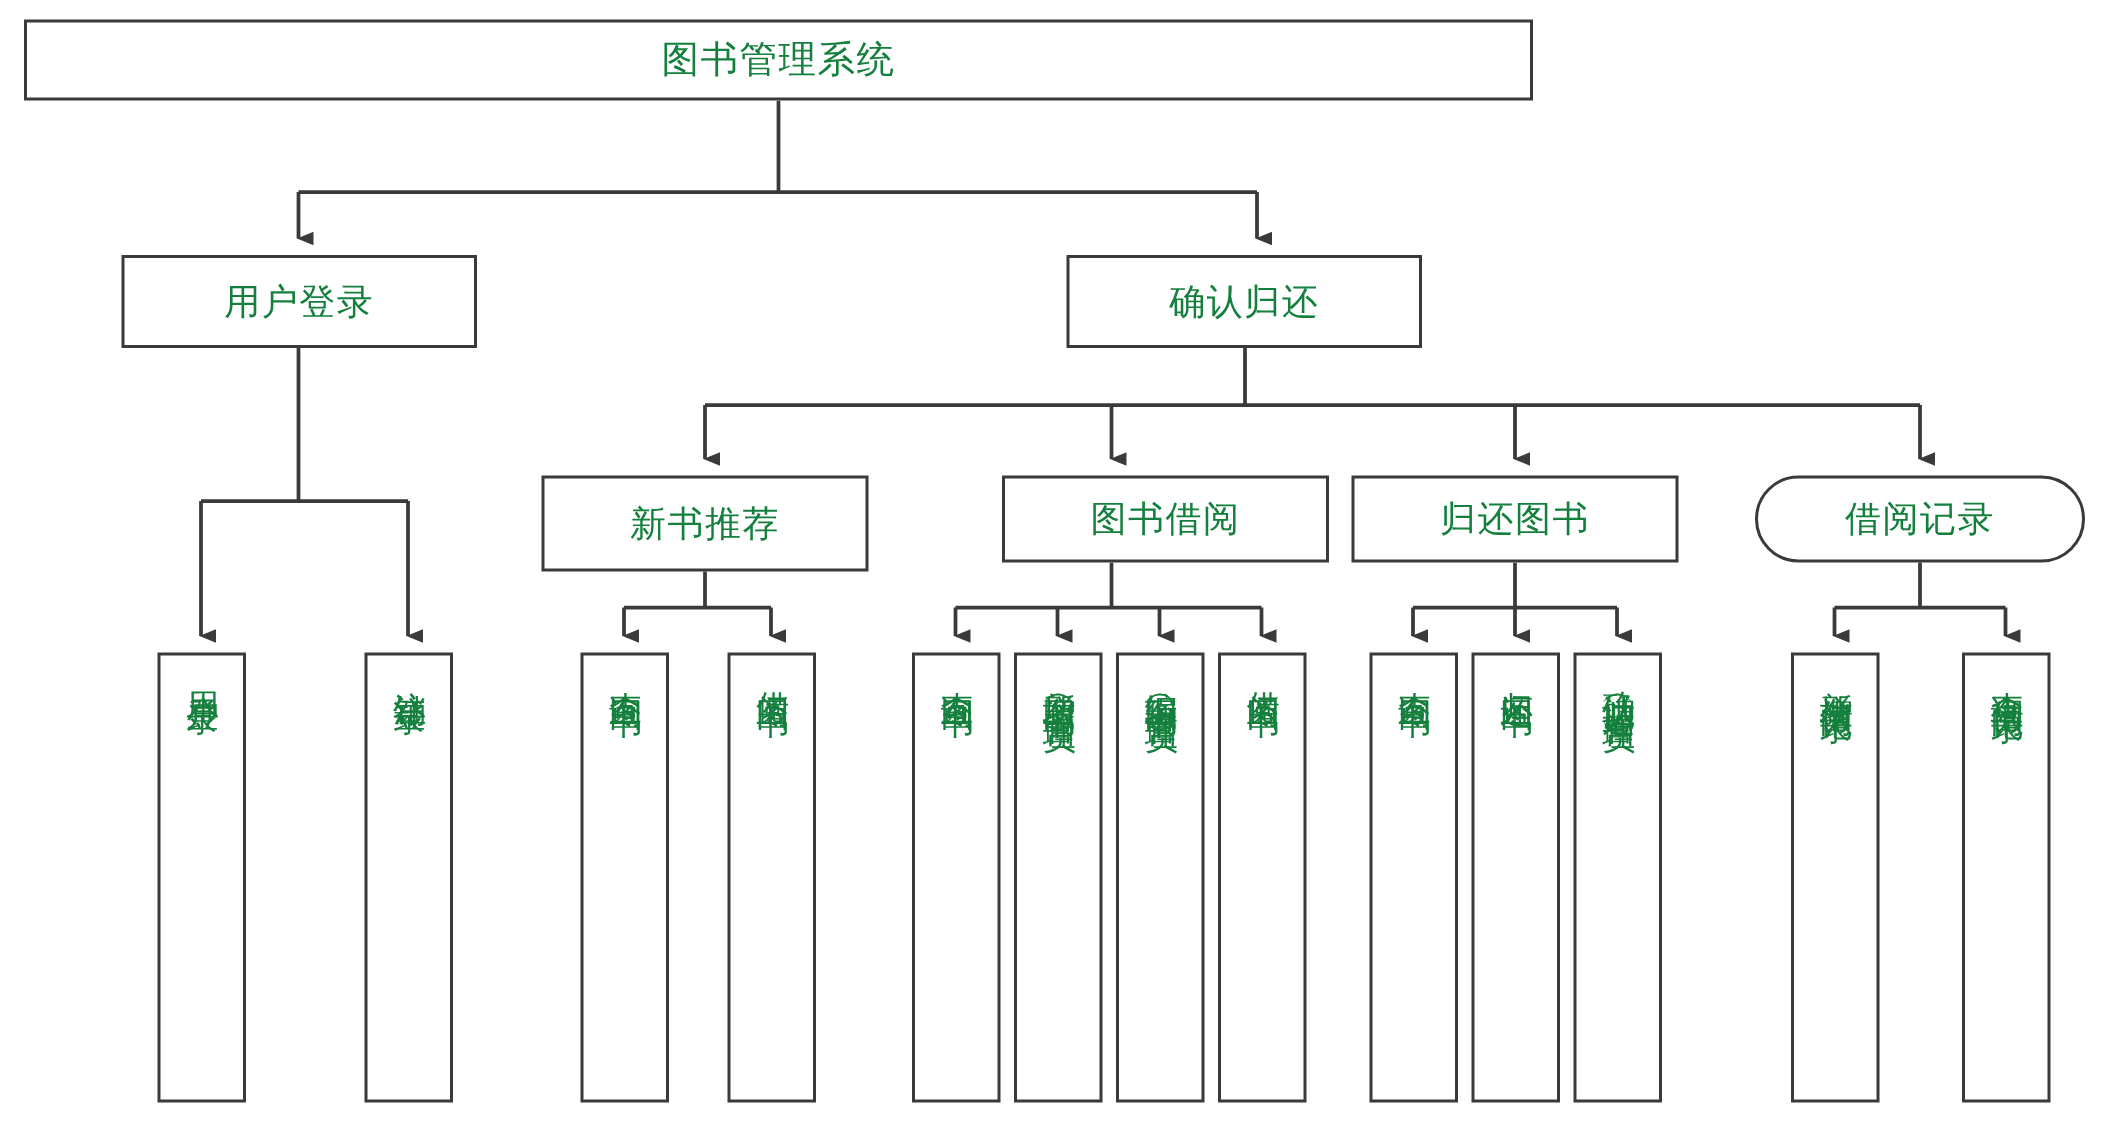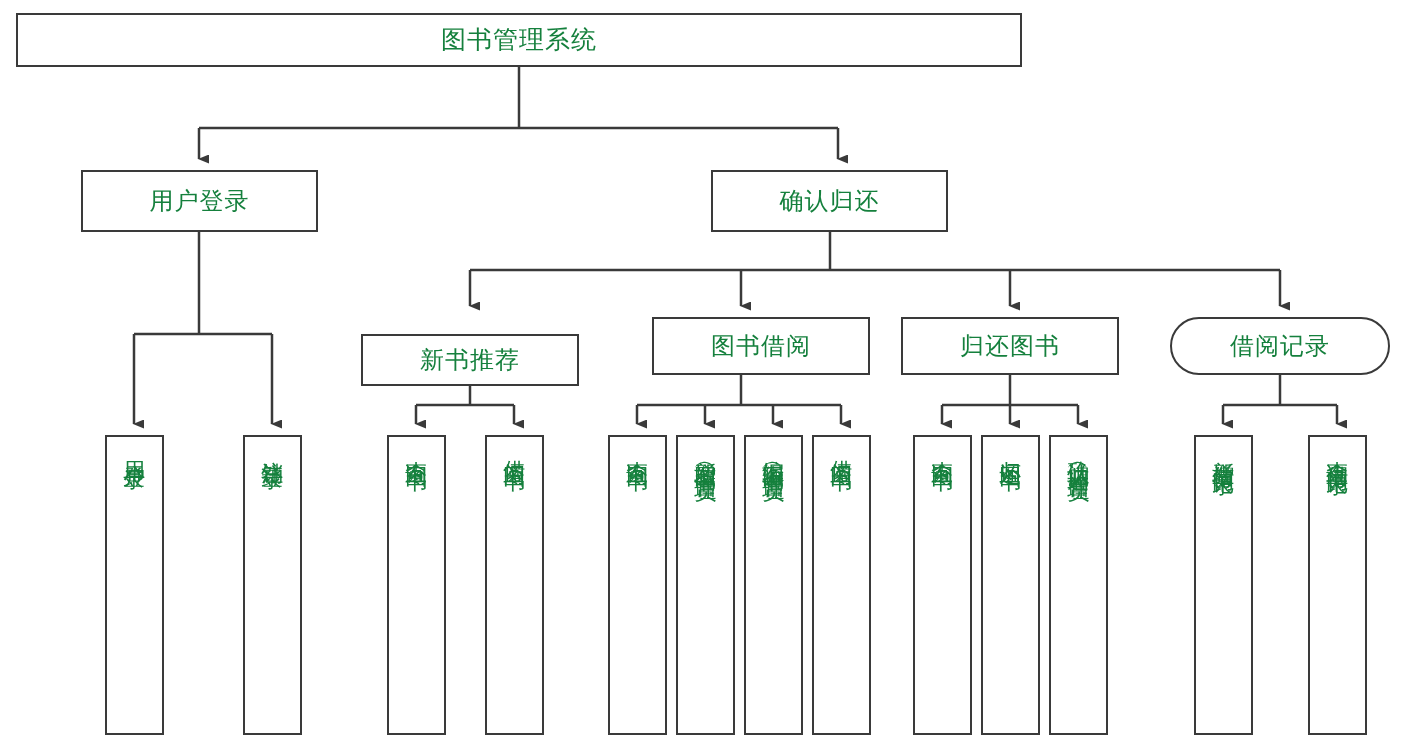--- a/index.html
+++ b/index.html
@@ -124,24 +124,24 @@
     <span>图书管理系统</span>
   </div>
 
   <div class="node horiz" style="left:81px; top:170px; width:237px; height:62px;">
     <span>用户登录</span>
   </div>
   <div class="node horiz" style="left:711px; top:170px; width:237px; height:62px;">
     <span>确认归还</span>
   </div>
 
-  <div class="node horiz" style="left:361px; top:334px; width:218px; height:52px;">
+  <div class="node horiz" style="left:361px; top:317px; width:218px; height:64px;">
     <span>新书推荐</span>
   </div>
-  <div class="node horiz" style="left:652px; top:317px; width:218px; height:58px;">
+  <div class="node horiz" style="left:668px; top:317px; width:218px; height:58px;">
     <span>图书借阅</span>
   </div>
   <div class="node horiz" style="left:901px; top:317px; width:218px; height:58px;">
     <span>归还图书</span>
   </div>
   <div class="node horiz" style="left:1170px; top:317px; width:220px; height:58px;border-radius:29px;">
     <span>借阅记录</span>
   </div>
 
   <div class="node leaf" style="left:105px; top:435px; width:59px; height:300px;">

